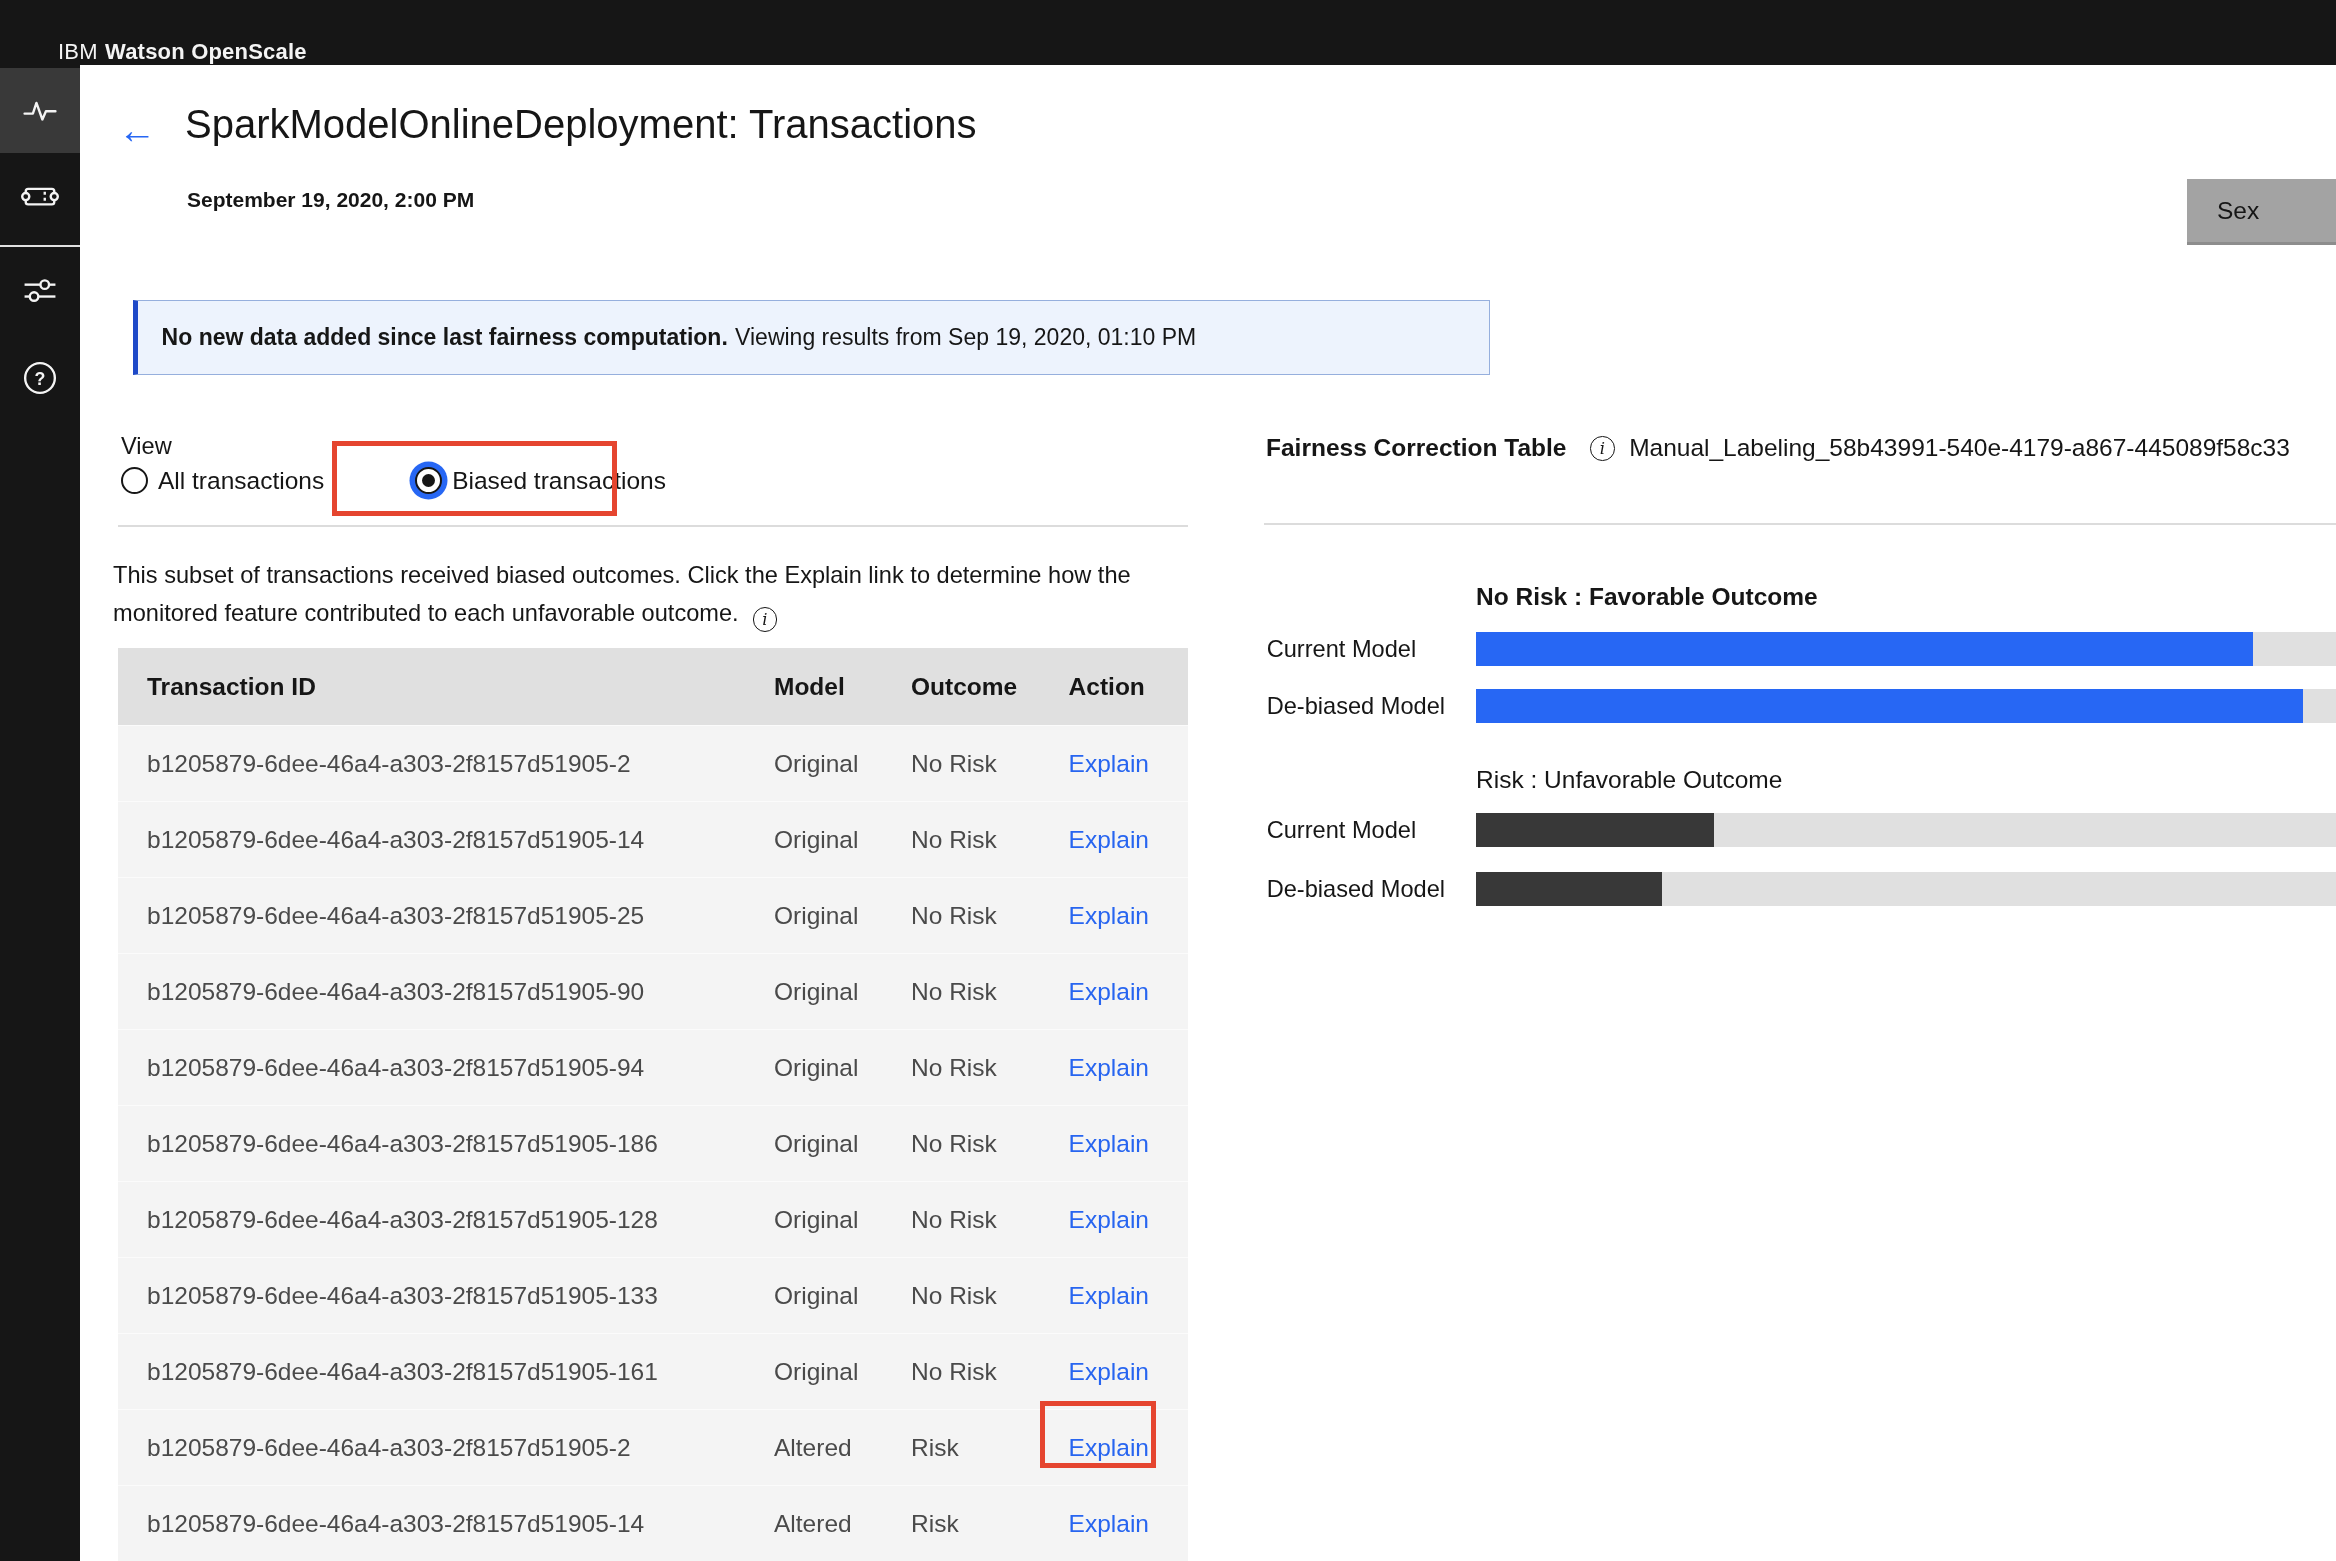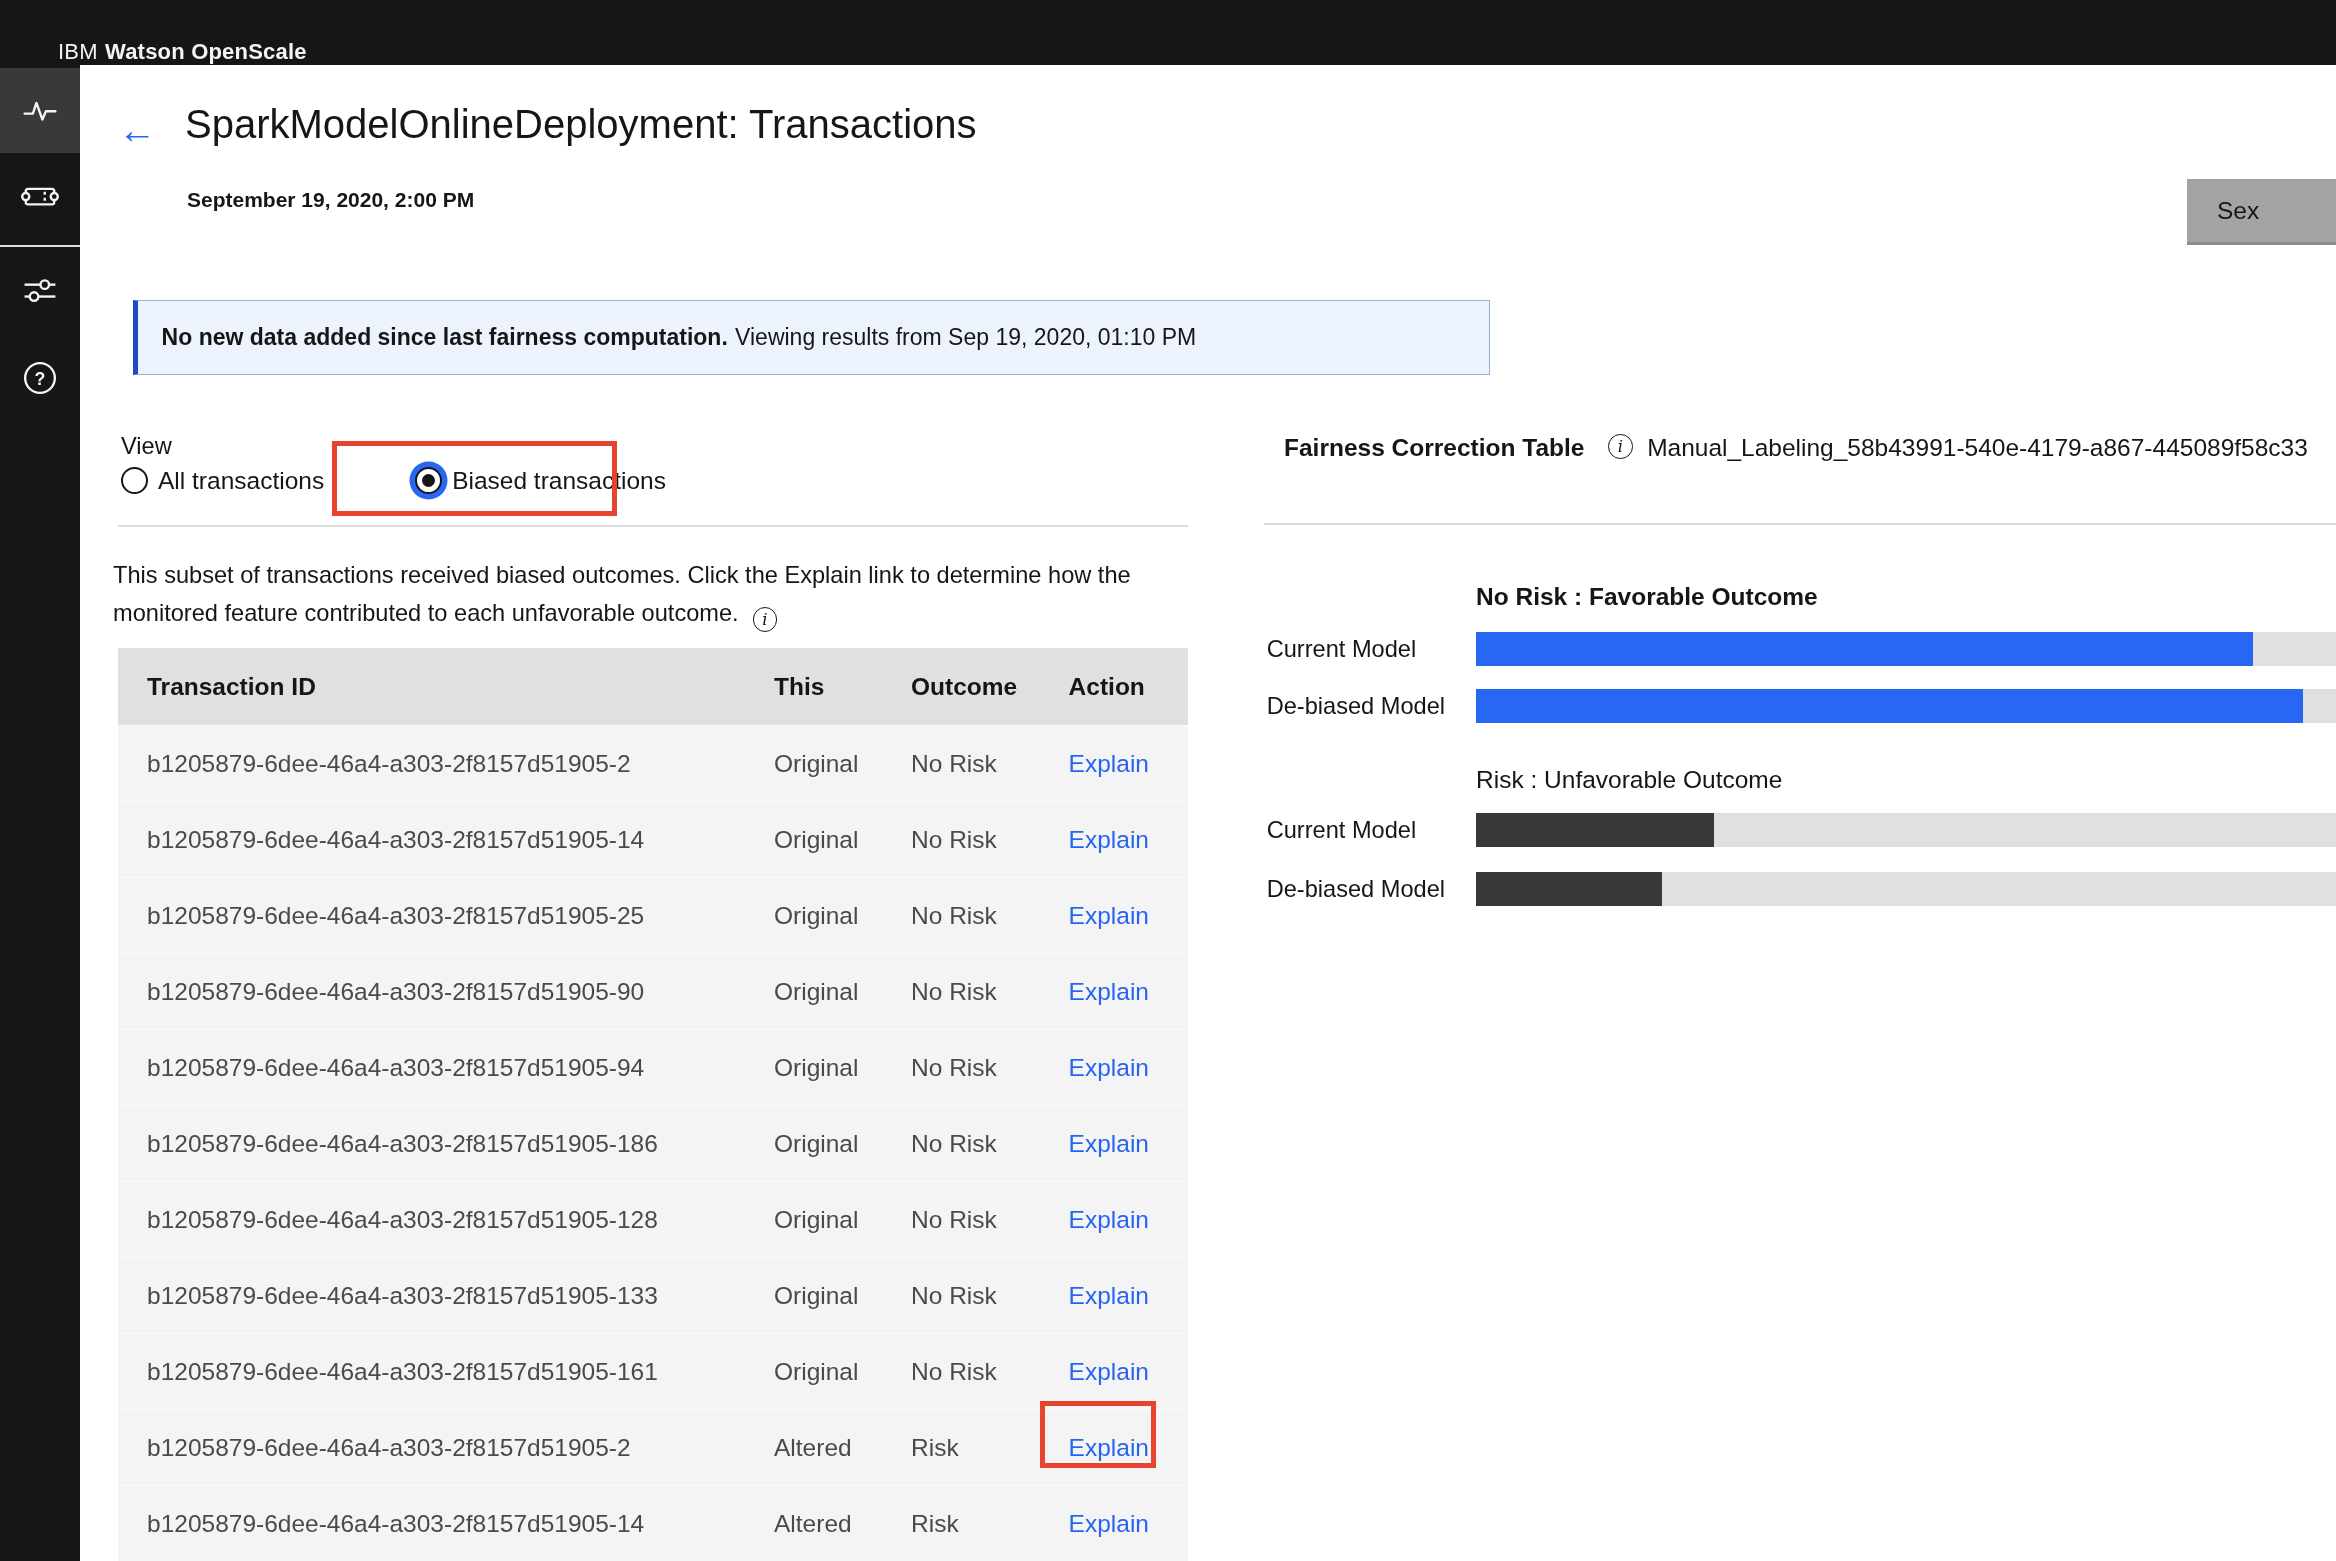--- a/index.html
+++ b/index.html
@@ -72,21 +72,21 @@
   .c-id      { width:636px; padding-left:29px; }
   .c-type    { width:136px; padding-left:20px; }
   .c-outcome { width:155px; padding-left:21px; }
   .c-action  { width:143px; padding-left:23.6px; position:relative; }
   .explain-link { color:#2765f0; cursor:pointer; text-decoration:none; }
   .hl-explain { position:absolute; left:-5.5px; top:-33px; width:116px; height:67px;
                 border:5.5px solid #e5452f; pointer-events:none; }
 
   
   .fair-panel { position:absolute; left:1264px; top:427px; width:1073px; height:818px; }
-  .fair-title-row { position:absolute; left:20px; top:7.3px; display:flex; align-items:flex-start; }
+  .fair-title-row { position:absolute; left:2px; top:7.3px; display:flex; align-items:center; }
   .fair-title { font-weight:700; font-size:24.5px; margin-right:16.4px; }
   .fair-table-name { font-size:24.5px; margin-left:14.5px; }
 
   .gtitle { position:absolute; left:212px; font-size:24.5px; color:#161616; }
   .gtitle-0 { top:156px;font-weight:bold; }
   .gtitle-1 { top:339px; }
 
   .bar-row { position:absolute; left:0; width:1073px; height:34px; }
   .bar-pos-0-0 { top:205px; }
   .bar-pos-0-1 { top:262px; }
@@ -169,21 +169,21 @@
 
 <div class="desc">
   <span>This subset of transactions received biased outcomes. Click the Explain link to determine how the</span><br>
   <span>monitored feature contributed to each unfavorable outcome.</span>
   <span class="info-icon">i</span>
 </div>
 
 <div class="tx-table">
   <div class="tx-header">
     <div class="c-id">Transaction ID</div>
-    <div class="c-type">This</div>
+    <div class="c-type">Model</div>
     <div class="c-outcome">Outcome</div>
     <div class="c-action">Action</div>
   </div>
   <div id="tx-rows">
       <div class="tx-row">
         <div class="c-id">b1205879-6dee-46a4-a303-2f8157d51905-2</div>
         <div class="c-type">Original</div>
         <div class="c-outcome">No Risk</div>
         <div class="c-action"><a class="explain-link">Explain</a></div>
       </div>

